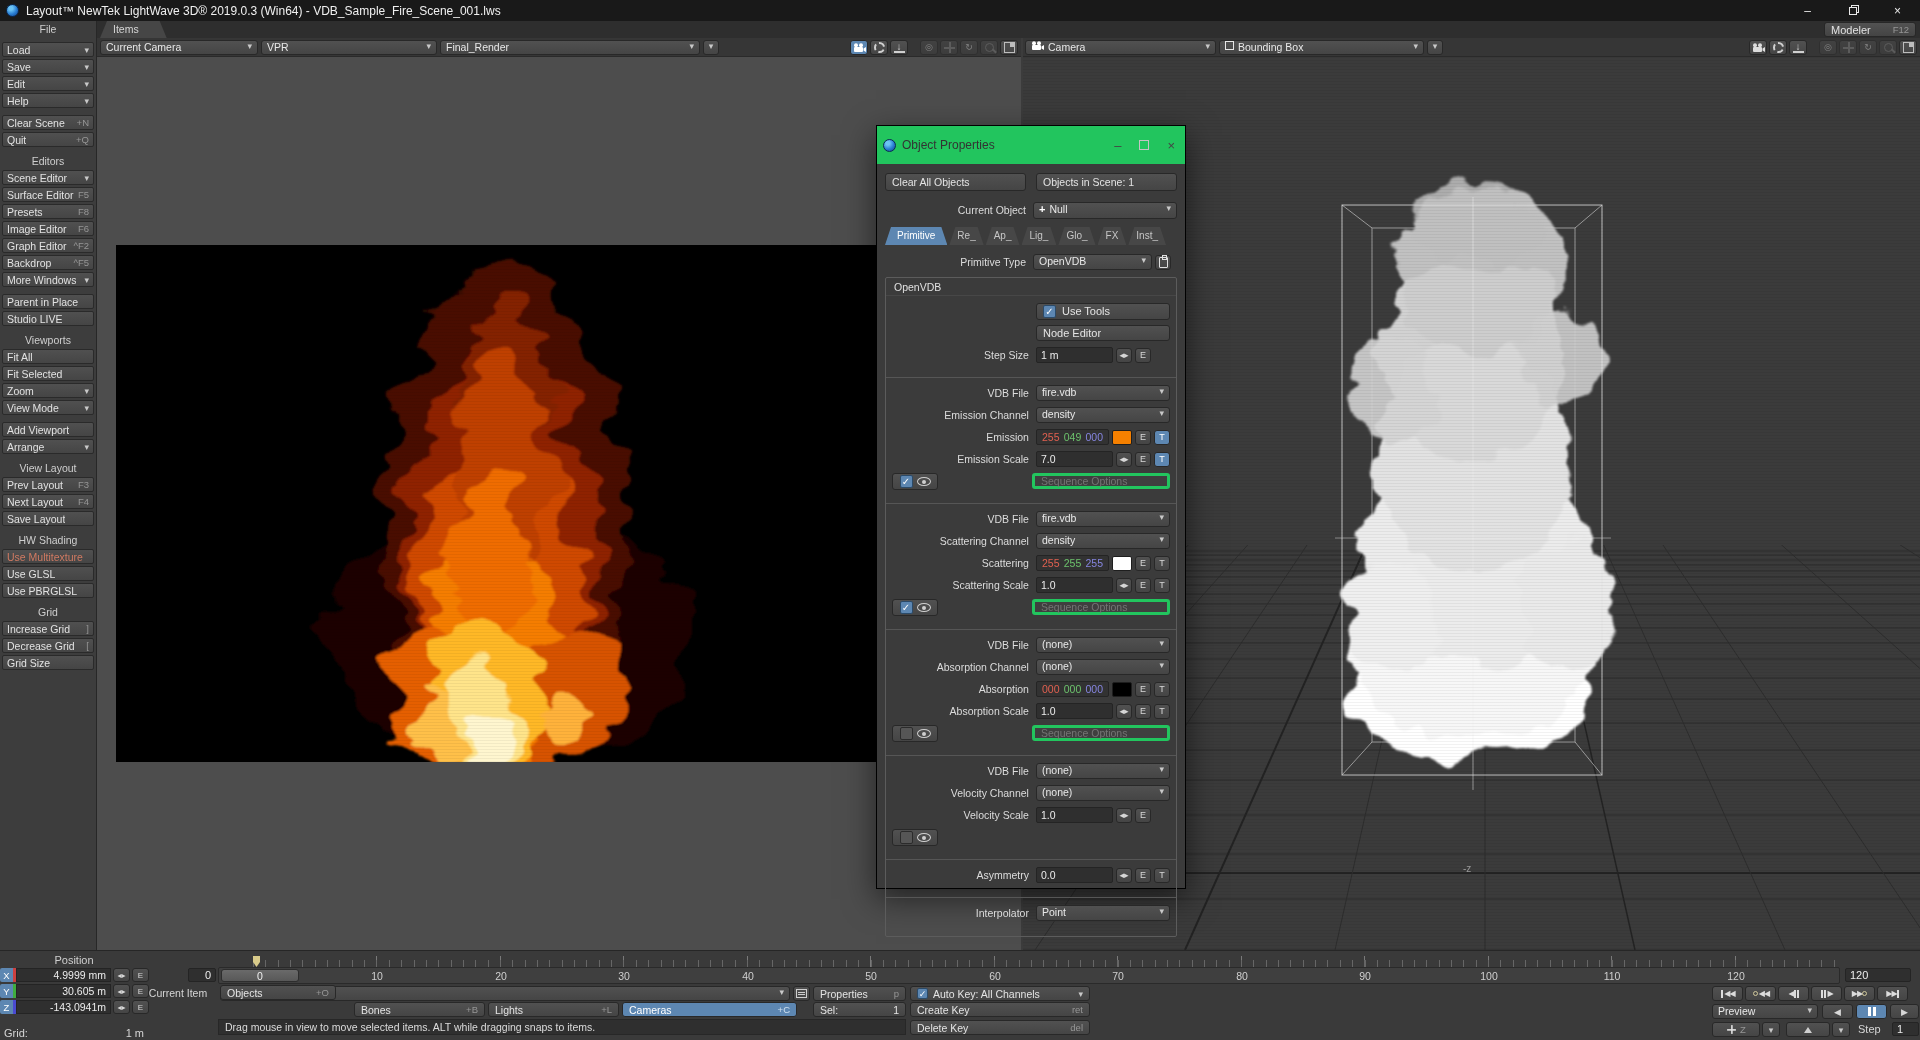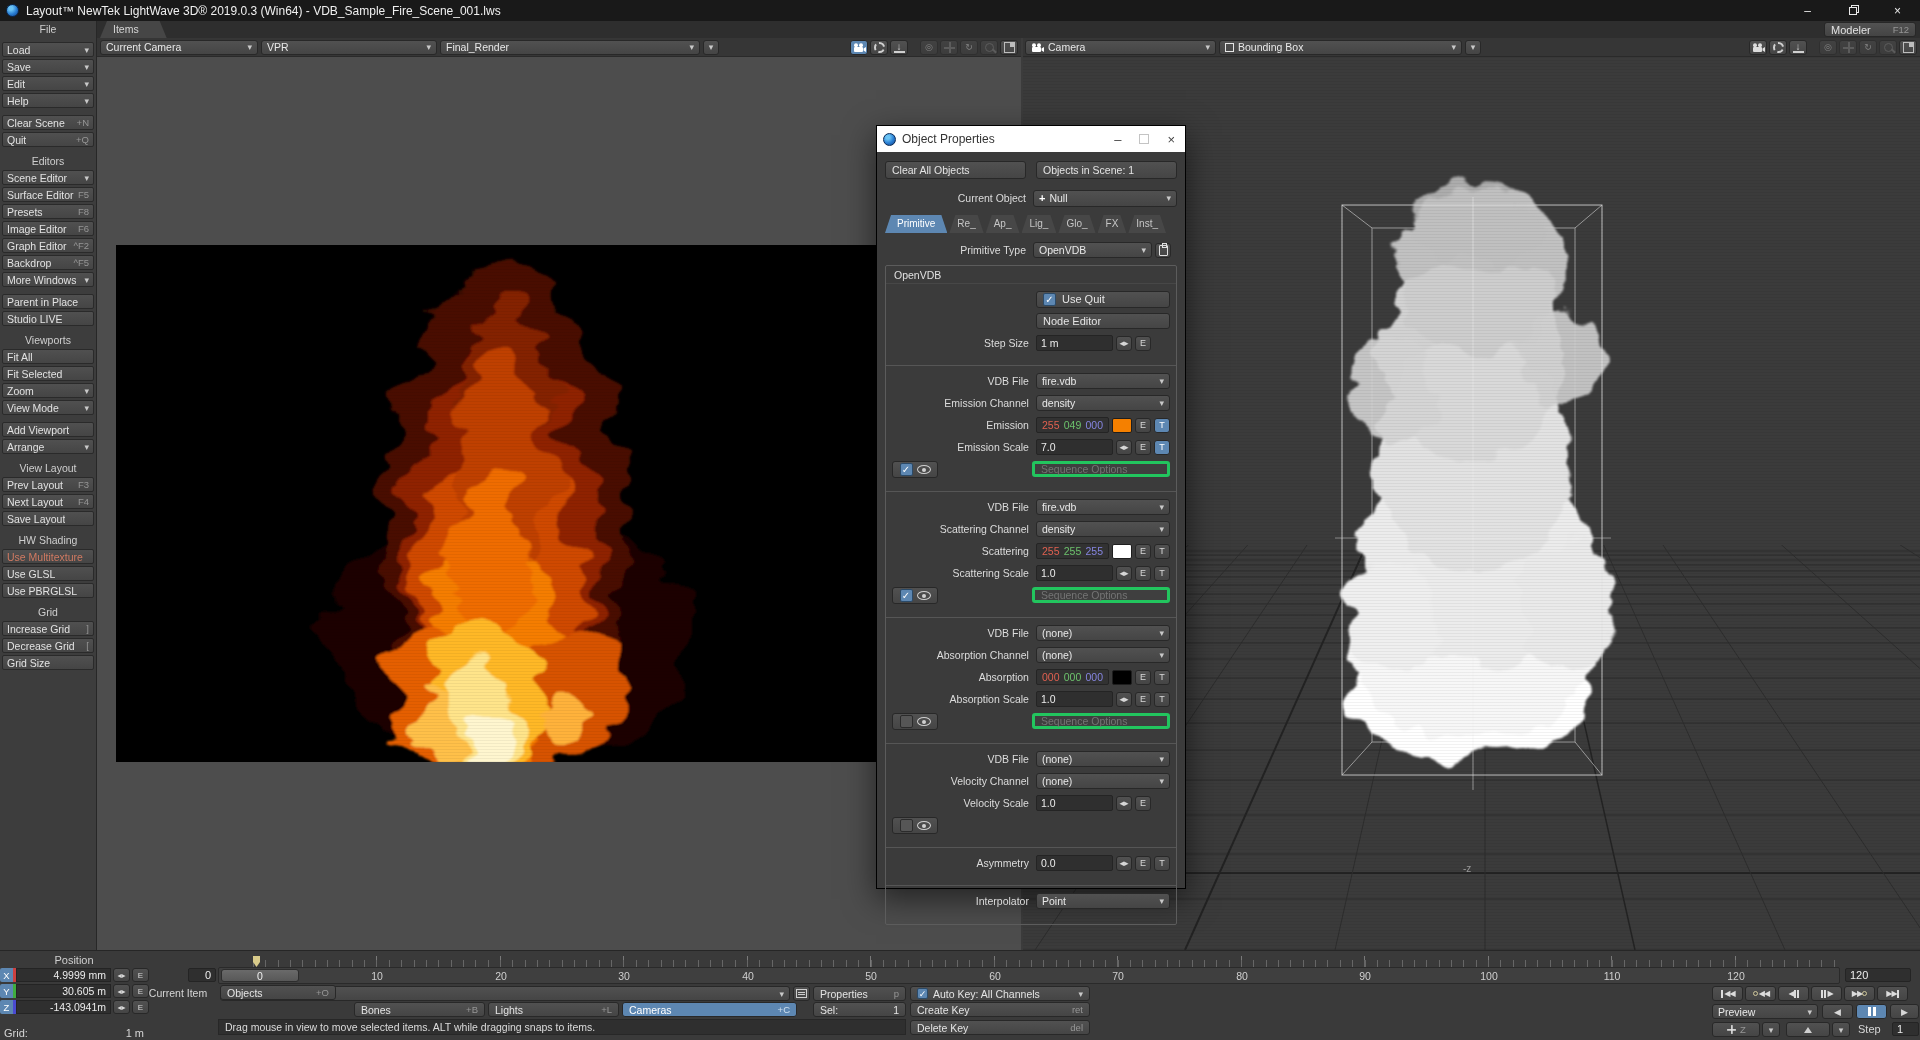--- a/index.html
+++ b/index.html
@@ -25,21 +25,21 @@
     background:#464646; clip-path:polygon(7px 0, calc(100% - 7px) 0, 100% 100%, 0 100%); }
   .mtab.active { background:#5f8fc0; color:#ffffff; }
   #modelerbtn { margin-left:auto; margin-right:4px; height:15px; margin-top:1px; width:92px; background:linear-gradient(#525252,#444444);
     border:1px solid #272727; border-radius:3px; display:flex; align-items:center; padding:0 6px; }
   #modelerbtn .sc { margin-left:auto; }
 
   
   .btn { background:linear-gradient(#515151,#454545); border:1px solid #282828; border-radius:3px;
     display:flex; align-items:center; padding:0 6px; color:#e4e4e4; }
   .dd { background:linear-gradient(#515151,#454545); border:1px solid #282828; border-radius:3px;
-    display:flex; align-items:center; padding:0 5px; color:#e8e8e8; }
+    display:flex; padding:0 5px; color:#e8e8e8; }
   .dd .chev { margin-left:auto; color:#c9c9c9; font-size:9px; }
   .chev { color:#c9c9c9; font-size:9px; }
   .field { background:#2f2f2f; border:1px solid #242424; border-radius:2px; color:#ececec;
     display:flex; align-items:center; padding:0 4px; }
   .sc { color:#969696; font-size:9.5px; }
   .minibtn { background:linear-gradient(#515151,#454545); border:1px solid #282828; border-radius:3px;
     display:flex; align-items:center; justify-content:center; color:#d8d8d8; font-size:9px; }
   .minibtn.blue { background:#5d87b2; color:#fff; }
   .checksq { width:13px; height:13px; border-radius:2px; background:#5d87b2; color:#fff; font-size:10px;
     display:flex; align-items:center; justify-content:center; border:1px solid #2b4a68; }
@@ -77,21 +77,21 @@
   
   #vpL { left:97px; top:57px; width:924px; height:893px; background:#4d4d4d; }
   #vpR { left:1023px; top:57px; width:897px; height:893px; background:#3b3b3b; overflow:hidden; }
   #renderRect { left:19px; top:188px; width:763px; height:517px; background:#000; overflow:hidden; }
   .scanlines { left:0; top:0; right:0; bottom:0; background:repeating-linear-gradient(180deg, rgba(0,0,0,.05) 0 1px, transparent 1px 3px); pointer-events:none; }
   #zlabel { color:#9a9a9a; font-size:10px; }
 
   
   #op { left:876px; top:125px; width:310px; height:764px; background:#3b3b3b; border:1px solid #000;
     box-shadow:0 10px 30px rgba(0,0,0,.55); }
-  #optitle { height:26px; background:#ffffff; display:flex; align-items:center; padding:0 6px; }
+  #optitle { height:38px; background:#22c55e; display:flex; align-items:center; padding:0 6px; }
   #optitle .ttl { color:#333; font-size:12px; margin-left:6px; }
   #optitle .ctl { margin-left:auto; display:flex; align-items:center; gap:18px; padding-right:4px; }
   #optitle .mi { color:#444; font-size:13px; }
   #optitle .mx { width:10px; height:10px; border:1px solid #c4c4c4; }
   #optitle .cl { color:#444; font-size:13px; }
   #opbody { padding:6px 8px 0 8px; }
   .oprow { display:flex; align-items:center; margin-top:4px; height:18px; }
   .oprow .rlab { width:148px; text-align:right; padding-right:7px; color:#dcdcdc; font-size:10.5px; white-space:nowrap; }
   .oprow .ctr { width:138px; display:flex; align-items:center; gap:3px; }
   .oprow .dd,.oprow .field { height:16px; font-size:10.5px; }
@@ -379,21 +379,21 @@
     <div class="dd tb-dd" style="width:191px;margin-left:2px;">
       <svg class="camic" style="margin-right:4px;" width="13" height="9" viewBox="0 0 13 9">
           <circle cx="3" cy="2.2" r="2" fill="#fff"></circle>
           <circle cx="8" cy="2.2" r="2" fill="#fff"></circle>
           <rect x="1" y="4" width="9" height="5" rx="1" fill="#fff"></rect>
           <path d="M10.5 5.5 L13 4 v5 L10.5 7.5z" fill="#fff"></path>
         </svg>
       <span>Camera</span>
         <span class="chev">▾</span>
     </div>
-    <div class="dd tb-dd" style="width:243px;">
+    <div class="dd tb-dd" style="width:205px;">
       <span class="bboxic"></span>
       <span>Bounding Box</span>
         <span class="chev">▾</span>
     </div>
     <div class="dd tb-dd" style="width:16px;padding:0 3px;">
       <span class="chev" style="margin:0 auto;">▾</span>
     </div>
     <div style="flex:1;"></div>
     <div class="minibtn icobtn">
       <svg class="camic" width="13" height="9" viewBox="0 0 13 9">
@@ -600,21 +600,21 @@
       </div>
 
       <div class="opgroup">
         <div class="ghdr">OpenVDB</div>
         <div class="opsec first">
           <div class="oprow">
               <span class="rlab"></span>
             <div class="ctr">
                 <div class="btn" style="flex:1;height:17px;gap:6px;">
               <span class="checksq">✓</span>
-              <span>Use Quit</span>
+              <span>Use Tools</span>
                 </div>
               </div>
             </div>
           <div class="oprow">
               <span class="rlab"></span>
             <div class="ctr">
                 <div class="btn" style="flex:1;height:16px;">
                   <span>Node Editor</span>
                 </div>
               </div>

